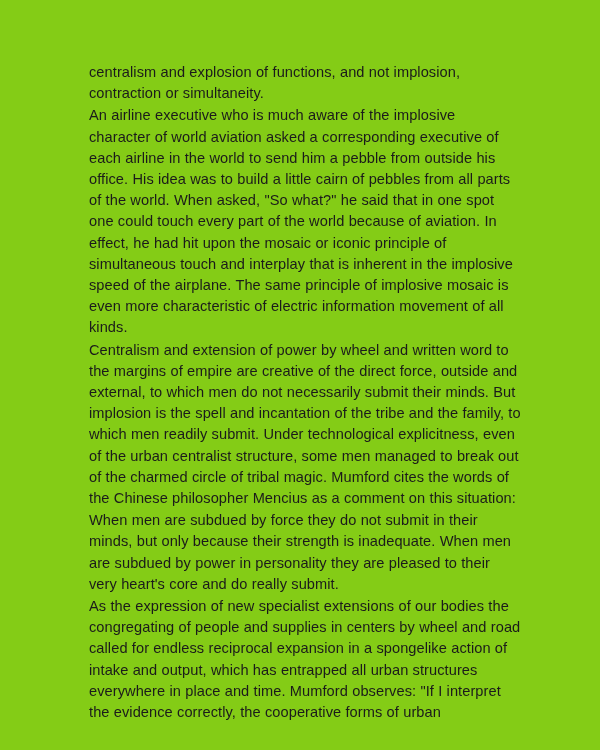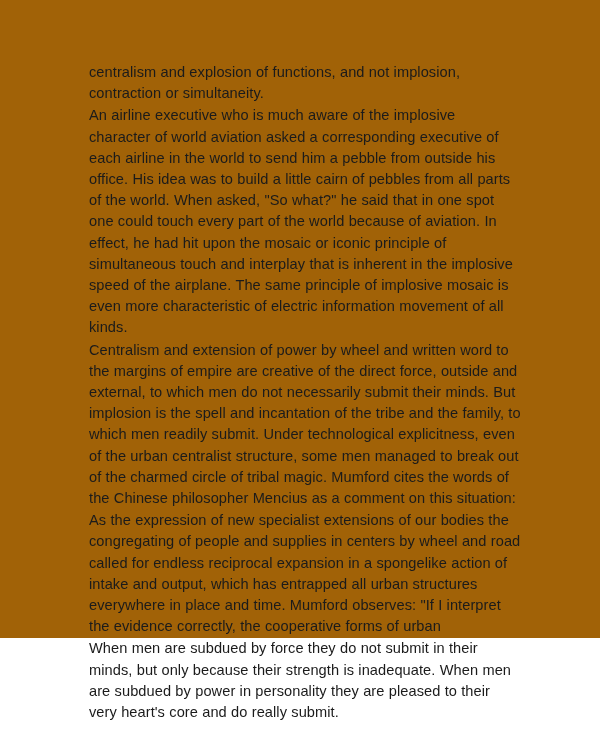--- a/index.html
+++ b/index.html
@@ -9,22 +9,22 @@
   body {
     width: 600px;
     height: 750px;
     background: #ffffff;
     font-family: "Liberation Sans", sans-serif;
     overflow: hidden;
   }
   #page {
     position: relative;
     width: 600px;
-    height: 638px;
-    background: #a16207;
+    height: 750px;
+    background: #84cc16;
   }
   #text-column {
     position: absolute;
     left: 89px;
     top: 62px;
     width: 432px;
   }
   .para {
     margin: 0;
     padding: 0;
@@ -41,16 +41,16 @@
   }
 </style>
 </head>
 <body>
 
 <div id="page">
   <div id="text-column">
     <p class="para">centralism and explosion of functions, and not implosion, contraction or simultaneity.</p>
     <p class="para">An airline executive who is much aware of the implosive character of world aviation asked a corresponding executive of each airline in the world to send him a pebble from outside his office. His idea was to build a little cairn of pebbles from all parts of the world. When asked, "So what?" he said that in one spot one could touch every part of the world because of aviation. In effect, he had hit upon the mosaic or iconic principle of simultaneous touch and interplay that is inherent in the implosive speed of the airplane. The same principle of implosive mosaic is even more characteristic of electric information movement of all kinds.</p>
     <p class="para">Centralism and extension of power by wheel and written word to the margins of empire are creative of the direct force, outside and external, to which men do not necessarily submit their minds. But implosion is the spell and incantation of the tribe and the family, to which men readily submit. Under technological explicitness, even of the urban centralist structure, some men managed to break out of the charmed circle of tribal magic. Mumford cites the words of the Chinese philosopher Mencius as a comment on this situation:</p>
+    <p class="para">When men are subdued by force they do not submit in their minds, but only because their strength is inadequate. When men are subdued by power in personality they are pleased to their very heart's core and do really submit.</p>
     <p class="para">As the expression of new specialist extensions of our bodies the congregating of people and supplies in centers by wheel and road called for endless reciprocal expansion in a spongelike action of intake and output, which has entrapped all urban structures everywhere in place and time. Mumford observes: "If I interpret the evidence correctly, the cooperative forms of urban</p>
-    <p class="para">When men are subdued by force they do not submit in their minds, but only because their strength is inadequate. When men are subdued by power in personality they are pleased to their very heart's core and do really submit.</p>
   </div>
 </div>
 
 </body></html>

